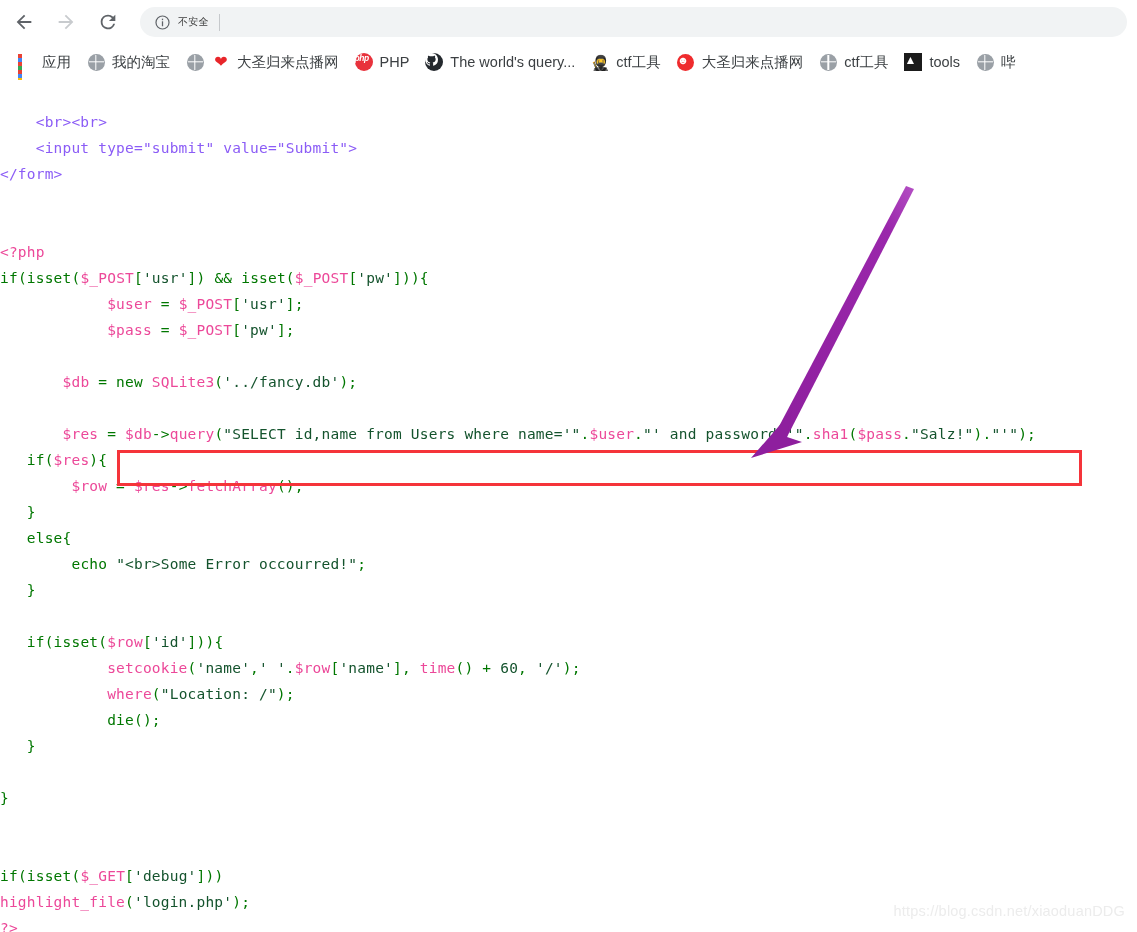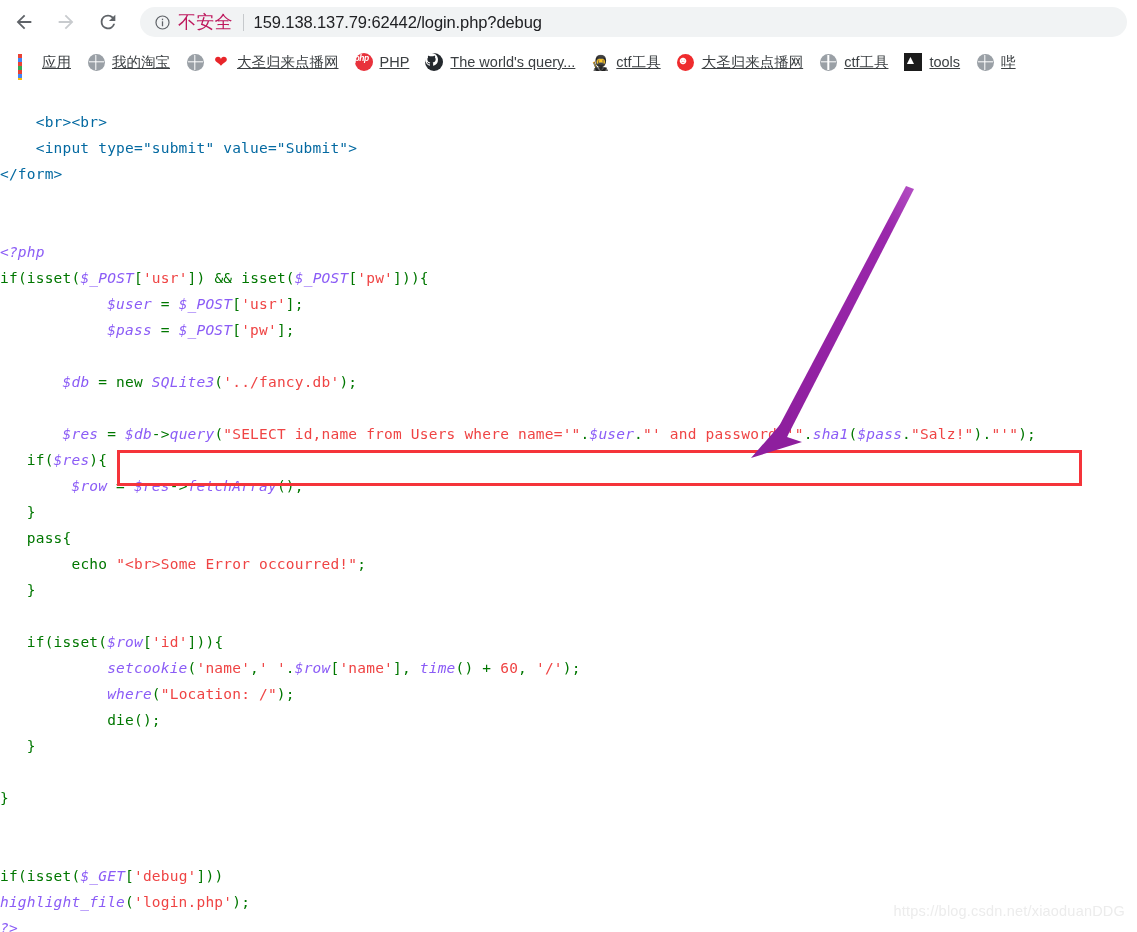--- a/index.html
+++ b/index.html
@@ -45,22 +45,22 @@
     margin-right: 10px;
     background: #f1f3f4;
     border-radius: 15px;
     display: flex;
     align-items: center;
     padding: 0 14px;
     box-sizing: border-box;
   }
   .info-icon { flex: none; margin-right: 7px; display:flex; align-items:center;}
   .insecure-label {
-    font-size: 18px;
-    color: #be185d;
+    font-size: 10px;
+    color: #404040;
     white-space: nowrap;
     letter-spacing: 0.2px;
   }
   .omni-sep {
     width: 1px;
     height: 17px;
     background: #c6c9cc;
     margin: 0 10px;
     flex: none;
   }
@@ -91,21 +91,20 @@
     border-radius: 4px;
     flex: none;
     white-space: nowrap;
   }
   .bm:first-child { margin-left: 10px; }
   .bm-label {
     font-size: 14.5px;
     color: #3c4043;
     margin-left: 7px;
     white-space: nowrap;
-    text-decoration: underline;
   }
   .bm-icon { width: 18px; height: 18px; flex: none; display:flex; align-items:center; justify-content:center;}
   .bm-icon svg, .bm-icon div { display:block; }
 
   
   .apps-grid {
     width: 16px; height: 16px;
     display: grid;
     grid-template-columns: repeat(3, 4px);
     grid-template-rows: repeat(3, 4px);
@@ -170,24 +169,24 @@
   .code {
     position: absolute;
     top: 14px;
     left: 0px;
     font-family: "DejaVu Sans Mono", "Liberation Mono", monospace;
     font-size: 14.5px;
     line-height: 26px;
     white-space: pre;
     letter-spacing: 0.2px;
   }
-  .html  { color: #0369a1; }
+  .html  { color: #8b5cf6; }
   .kw    { color: #007700; }
-  .str   { color: #ef4444; }
-  .var   { color: #8b5cf6; font-style: italic; }
+  .str   { color: #14532d; }
+  .var   { color: #ec4899; }
 
   
   .red-box {
     position: absolute;
     left: 117px;
     top: 370px;
     width: 965px;
     height: 36px;
     border: 3px solid #f5343a;
     box-sizing: border-box;
@@ -238,21 +237,20 @@
   <div class="omnibox">
     <span class="info-icon">
       <svg width="17" height="17" viewBox="0 0 24 24">
         <circle cx="12" cy="12" r="9.2" fill="none" stroke="#5f6368" stroke-width="1.7"></circle>
         <rect x="11.1" y="10.3" width="1.8" height="7" fill="#5f6368"></rect>
         <rect x="11.1" y="6.6" width="1.8" height="2.1" fill="#5f6368"></rect>
       </svg>
     </span>
     <span class="insecure-label">不安全</span>
     <span class="omni-sep"></span>
-    <span class="omni-url">159.138.137.79:62442/login.php?debug</span>
   </div>
 </div>
 
 <div class="bookmarks-bar">
 
   <div class="bm">
     <span class="bm-icon">
       <div class="apps-grid">
         <i style="background:#e94235"></i>
           <i style="background:#4285f4"></i>
@@ -348,21 +346,21 @@
 <span class="kw">if</span><span class="kw">(</span><span class="kw">isset</span><span class="kw">(</span><span class="var">$_POST</span><span class="kw">[</span><span class="str">'usr'</span><span class="kw">]) </span><span class="kw">&amp;&amp;</span><span class="kw"> </span><span class="kw">isset</span><span class="kw">(</span><span class="var">$_POST</span><span class="kw">[</span><span class="str">'pw'</span><span class="kw">])){</span>
 <span class="kw">            </span><span class="var">$user</span><span class="kw"> = </span><span class="var">$_POST</span><span class="kw">[</span><span class="str">'usr'</span><span class="kw">];</span>
 <span class="kw">            </span><span class="var">$pass</span><span class="kw"> = </span><span class="var">$_POST</span><span class="kw">[</span><span class="str">'pw'</span><span class="kw">];</span>
 <span class="kw"></span>
 <span class="kw">       </span><span class="var">$db</span><span class="kw"> = </span><span class="kw">new</span><span class="kw"> </span><span class="var">SQLite3</span><span class="kw">(</span><span class="str">'../fancy.db'</span><span class="kw">);</span>
 <span class="kw"></span>
 <span class="kw">       </span><span class="var">$res</span><span class="kw"> = </span><span class="var">$db</span><span class="kw">-&gt;</span><span class="var">query</span><span class="kw">(</span><span class="str">"SELECT id,name from Users where name='"</span><span class="kw">.</span><span class="var">$user</span><span class="kw">.</span><span class="str">"' and password='"</span><span class="kw">.</span><span class="var">sha1</span><span class="kw">(</span><span class="var">$pass</span><span class="kw">.</span><span class="str">"Salz!"</span><span class="kw">).</span><span class="str">"'"</span><span class="kw">);</span>
 <span class="kw">   </span><span class="kw">if</span><span class="kw">(</span><span class="var">$res</span><span class="kw">){</span>
 <span class="kw">        </span><span class="var">$row</span><span class="kw"> = </span><span class="var">$res</span><span class="kw">-&gt;</span><span class="var">fetchArray</span><span class="kw">();</span>
 <span class="kw">   }</span>
-<span class="kw">   pass{</span>
+<span class="kw">   else{</span>
 <span class="kw">        </span><span class="kw">echo</span><span class="kw"> </span><span class="str">"&lt;br&gt;Some Error occourred!"</span><span class="kw">;</span>
 <span class="kw">   }</span>
 <span class="kw"></span>
 <span class="kw">   </span><span class="kw">if</span><span class="kw">(</span><span class="kw">isset</span><span class="kw">(</span><span class="var">$row</span><span class="kw">[</span><span class="str">'id'</span><span class="kw">])){</span>
 <span class="kw">            </span><span class="var">setcookie</span><span class="kw">(</span><span class="str">'name'</span><span class="kw">,</span><span class="str">' '</span><span class="kw">.</span><span class="var">$row</span><span class="kw">[</span><span class="str">'name'</span><span class="kw">], </span><span class="var">time</span><span class="kw">() + </span><span class="str">60</span><span class="kw">, </span><span class="str">'/'</span><span class="kw">);</span>
 <span class="kw">            </span><span class="var">where</span><span class="kw">(</span><span class="str">"Location: /"</span><span class="kw">);</span>
 <span class="kw">            </span><span class="kw">die</span><span class="kw">();</span>
 <span class="kw">   }</span>
 <span class="kw"></span>
 <span class="kw">}</span>

